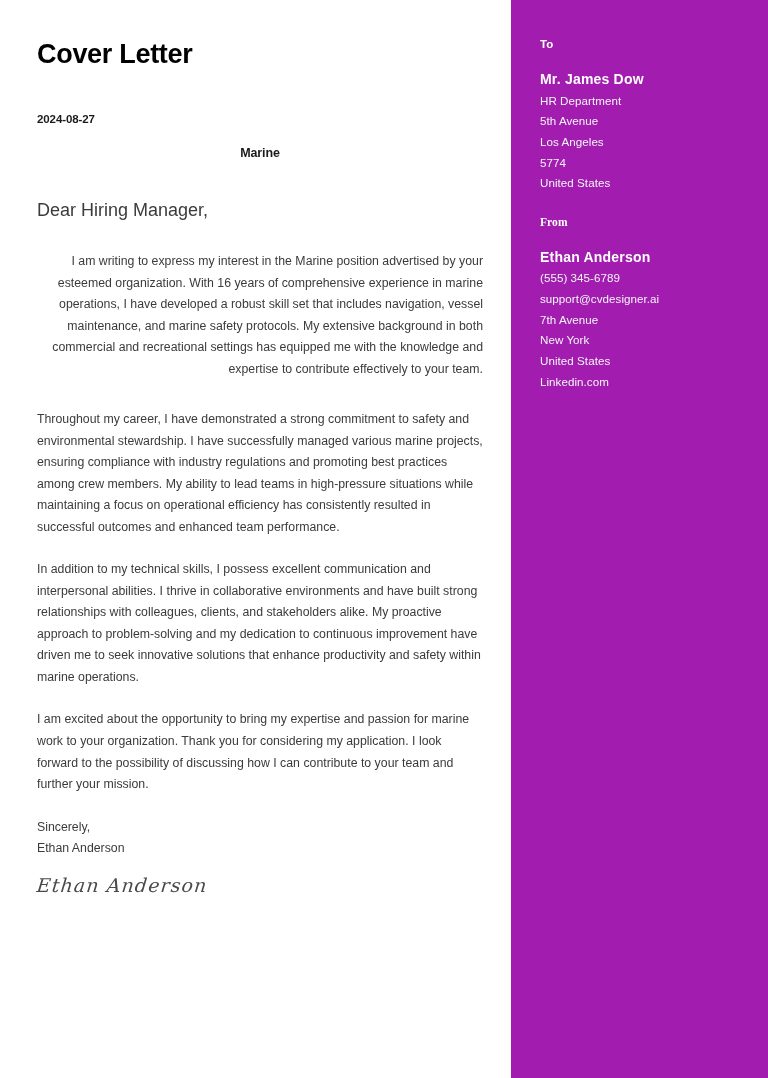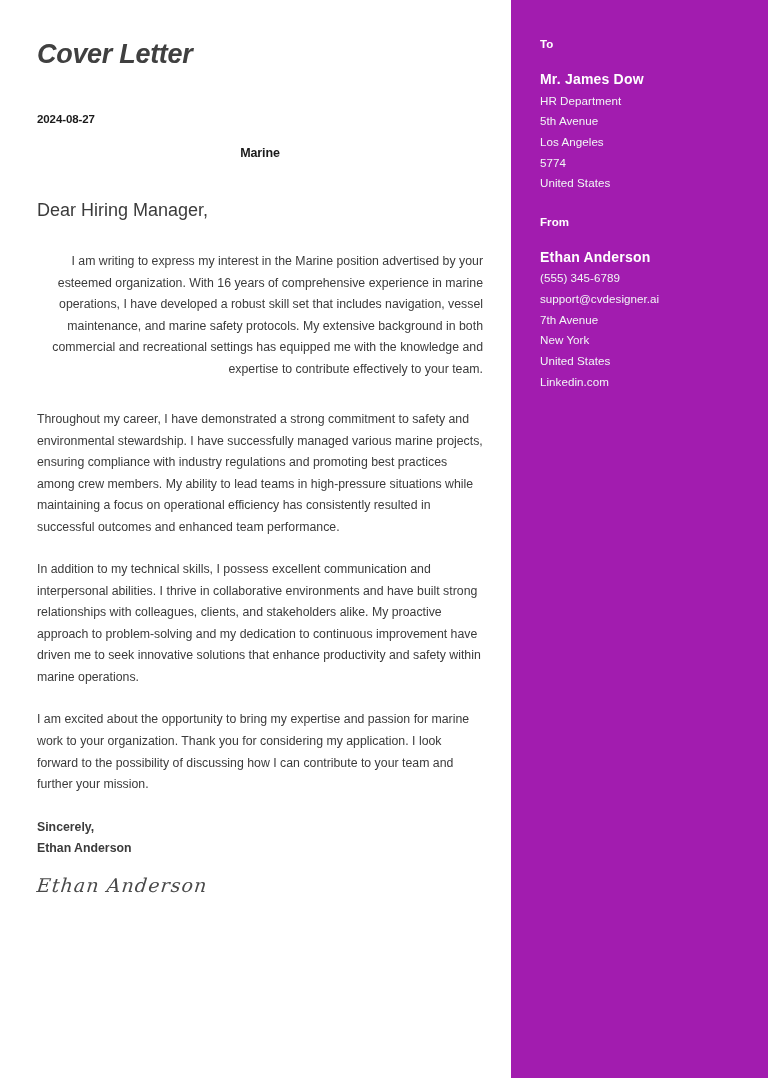--- a/index.html
+++ b/index.html
@@ -25,25 +25,24 @@
     position: relative;
     width: 511px;
     height: 1078px;
     background: #ffffff;
     padding: 40px 28px 0 37px;
   }
 
   .doc-title {
     font-size: 27px;
     font-weight: bold;
-    color: #404040;
+    color: #000000;
     letter-spacing: -0.3px;
     line-height: 1.1;
     margin-bottom: 43px;
-    font-style: italic;
   }
 
   .meta-date {
     font-size: 11.5px;
     font-weight: bold;
     color: #1b1b1b;
     letter-spacing: -0.1px;
     margin-bottom: 21px;
   }
 
@@ -72,21 +71,20 @@
     letter-spacing: 0.01px;
   }
 
   .para.gap-after { margin-bottom: 29px; text-align: right; }
 
   .closing {
     font-size: 12.3px;
     color: #3b3b3b;
     line-height: 1.75;
     margin-top: 21px;
-    font-weight: bold;
   }
 
   .signature {
     margin-top: 14px;
     font-family: "DejaVu Serif", serif;
     font-style: italic;
     font-size: 19px;
     color: #4a4a4a;
     letter-spacing: 1.1px;
     transform: skewX(-6deg);
@@ -123,21 +121,21 @@
   .side-line {
     font-size: 11.6px;
     font-weight: normal;
     color: #f2f7f6;
     line-height: 1.78;
     letter-spacing: 0.05px;
   }
 
   .side-block { margin-bottom: 22px; }
   .side-block.from-block { margin-bottom: 0; }
-  .from-heading { margin-top: 12px; }
+  .from-heading { margin-top: 12px; font-family: Liberation Serif, serif; }
 </style>
 </head>
 <body>
 
 <div class="page">
 
   <div class="letter-body">
 
     <div class="doc-title">Cover Letter</div>
 

